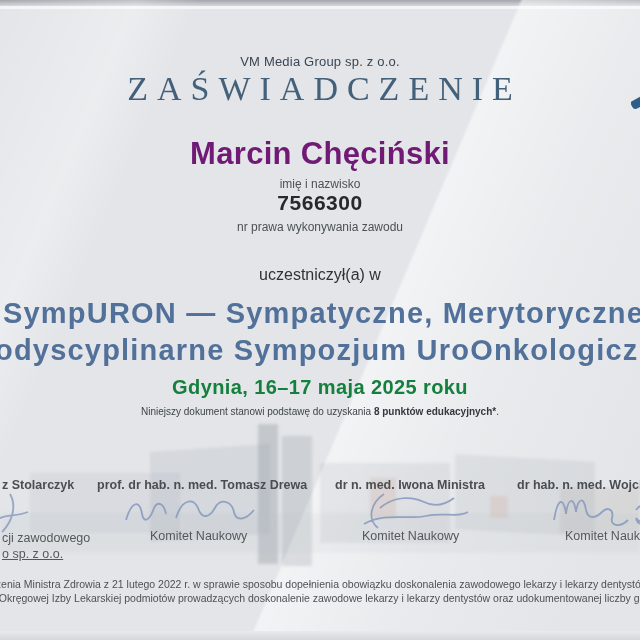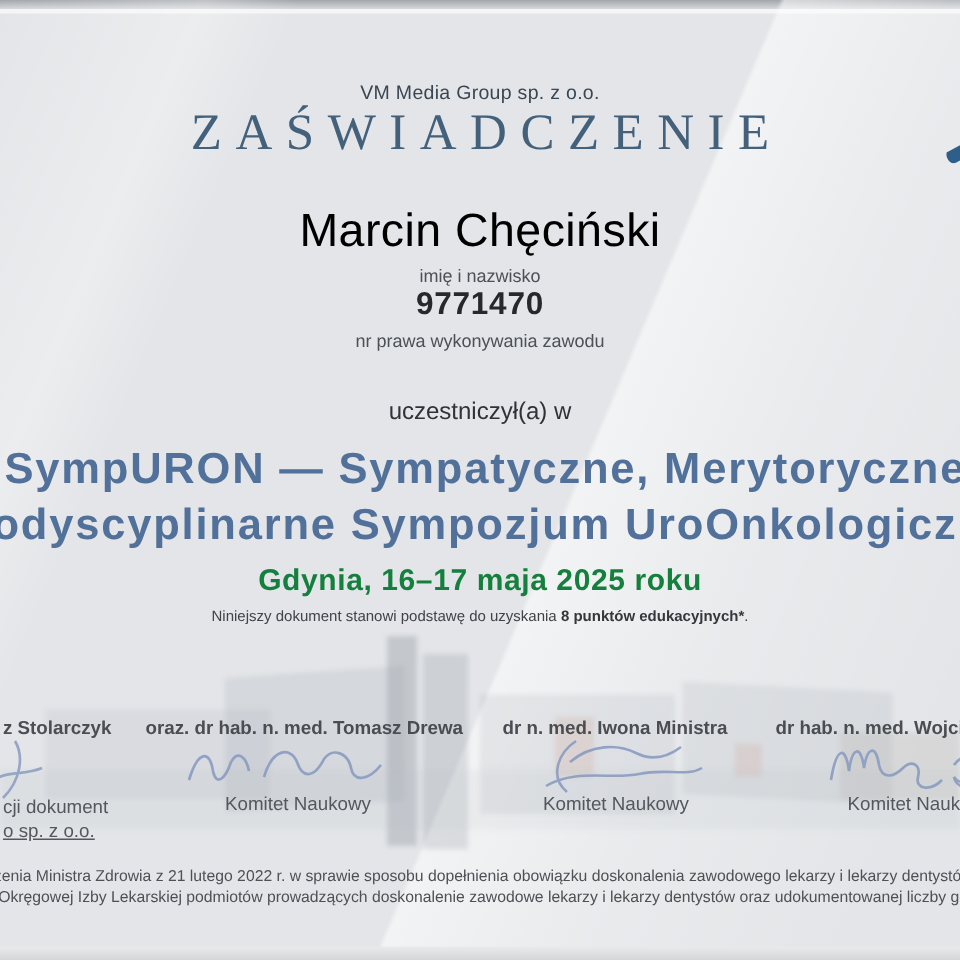--- a/index.html
+++ b/index.html
@@ -23,21 +23,21 @@
   .photo-band{position:absolute;top:418px;left:0;width:640px;height:150px;overflow:hidden;
     filter:blur(1.6px);opacity:.55;}
   .pb{position:absolute;}
 
   .center{width:100%;text-align:center;position:absolute;left:0;}
 
   .issuer{top:54px;font-size:13px;color:#3a4653;letter-spacing:.2px;}
   .cert-title{top:70px;font-family:"Liberation Serif",serif;font-size:34px;color:#44617b;
     letter-spacing:9px;padding-left:9px;box-sizing:border-box;}
 
-  .recipient-name{top:136px;font-size:31px;font-weight:normal;color:#000000;letter-spacing:.3px;}
+  .recipient-name{top:136px;font-size:31px;font-weight:bold;color:#701a75;letter-spacing:.3px;}
   .name-label{top:177px;font-size:12px;color:#4c5156;}
   .license-number{top:191px;font-size:21px;font-weight:bold;color:#26292c;letter-spacing:.5px;}
   .license-label{top:220px;font-size:12px;color:#4c5156;}
 
   .participation{top:266px;font-size:16px;color:#2e3338;}
 
   .event-line{position:absolute;white-space:nowrap;font-weight:bold;color:#52719a;
     font-size:29px;letter-spacing:1.2px;}
   .event-line1{top:297px;left:3px;}
   .event-line2{top:334px;left:-5px;}
@@ -94,42 +94,42 @@
     <div class="pb" style="left:0px;top:95px;width:640px;height:40px;background:rgba(150,158,168,.15);"></div>
   </div>
 
   <div class="logo-fragment"></div>
 
   <div class="center cert-title">ZAŚWIADCZENIE</div>
   <div class="center issuer">VM Media Group sp. z o.o.</div>
 
   <div class="center recipient-name">Marcin Chęciński</div>
   <div class="center name-label">imię i nazwisko</div>
-  <div class="center license-number">9771470</div>
+  <div class="center license-number">7566300</div>
   <div class="center participation">uczestniczył(a) w</div>
 
   <div class="center license-label">nr prawa wykonywania zawodu</div>
 
   <div class="event-line event-line1">SympURON — Sympatyczne, Merytoryczne,</div>
   <div class="event-line event-line2">odyscyplinarne Sympozjum UroOnkologiczne</div>
 
   <div class="center location-date">Gdynia, 16–17 maja 2025 roku</div>
 
   <div class="center points-line"><span>Niniejszy dokument stanowi podstawę do uzyskania </span><b>8 punktów edukacyjnych*</b><span>.</span></div>
 
   <div class="signatures">
 
     <div class="sig-name sig-col1-name">z Stolarczyk</div>
     <svg class="sig-svg" style="left:-8px;top:22px;" width="48" height="42" viewBox="0 0 48 42">
       <path d="M18 2 C 24 12, 22 28, 10 40 M 4 28 C 12 22, 24 25, 36 20" fill="none" stroke="#8a9bc0" stroke-width="1.8" opacity=".85"></path>
     </svg>
-    <div class="sig-role sig-col1-role1">cji dokument</div>
+    <div class="sig-role sig-col1-role1">cji zawodowego</div>
     <div class="sig-role sig-col1-role2">o sp. z o.o.</div>
 
-    <div class="sig-name sig-col2-name">oraz. dr hab. n. med. Tomasz Drewa</div>
+    <div class="sig-name sig-col2-name">prof. dr hab. n. med. Tomasz Drewa</div>
     <svg class="sig-svg" style="left:120px;top:24px;" width="150" height="34" viewBox="0 0 150 34">
       <path d="M6 26 C 12 6, 20 6, 22 20 C 24 30, 30 26, 34 14 C 38 6, 44 10, 46 20 M 56 24 C 62 4, 74 4, 78 14 C 82 26, 90 24, 96 12 C 102 4, 112 8, 114 18 C 116 28, 126 26, 134 16" fill="none" stroke="#8a9bc0" stroke-width="1.8" opacity=".9"></path>
     </svg>
     <div class="sig-role sig-col2-role">Komitet Naukowy</div>
 
     <div class="sig-name sig-col3-name">dr n. med. Iwona Ministra</div>
     <svg class="sig-svg" style="left:350px;top:20px;" width="140" height="42" viewBox="0 0 140 42">
       <path d="M34 4 C 22 12, 16 28, 28 38 M 30 18 C 44 6, 62 6, 74 12 C 86 18, 96 14, 104 8 M 14 34 C 34 22, 58 30, 76 26 C 94 22, 108 28, 118 22" fill="none" stroke="#8a9bc0" stroke-width="1.7" opacity=".9"></path>
     </svg>
     <div class="sig-role sig-col3-role">Komitet Naukowy</div>

